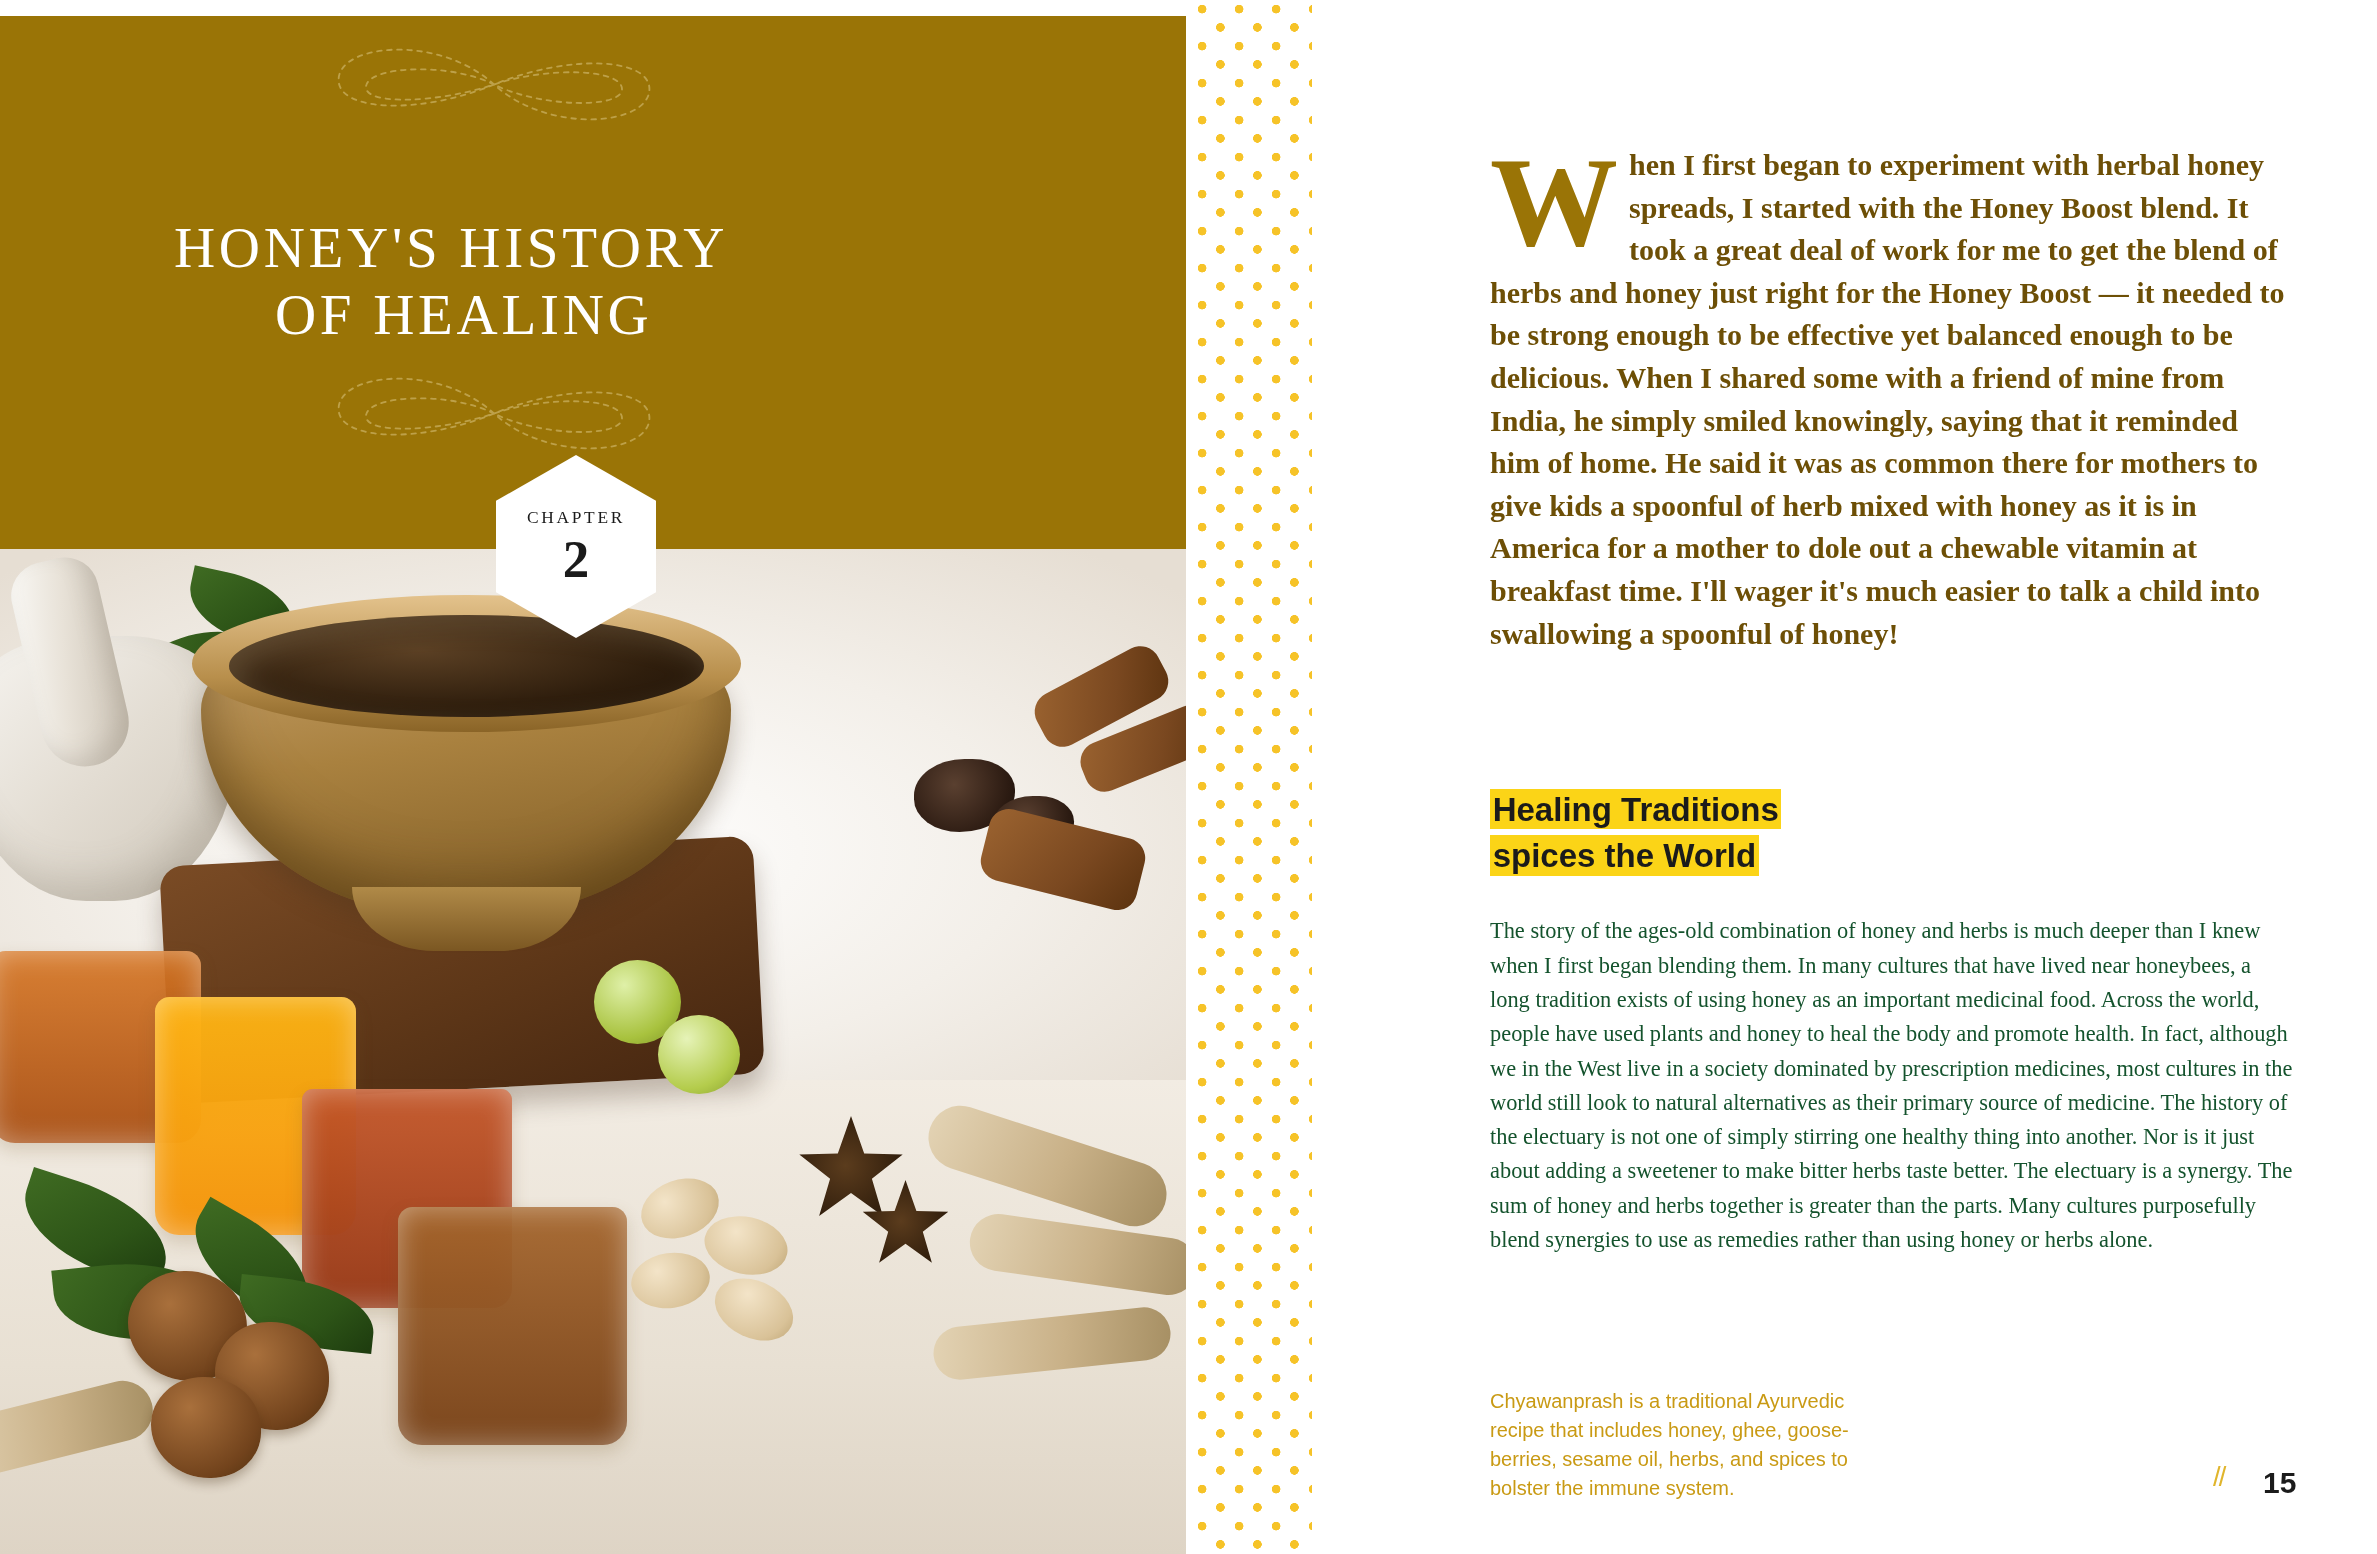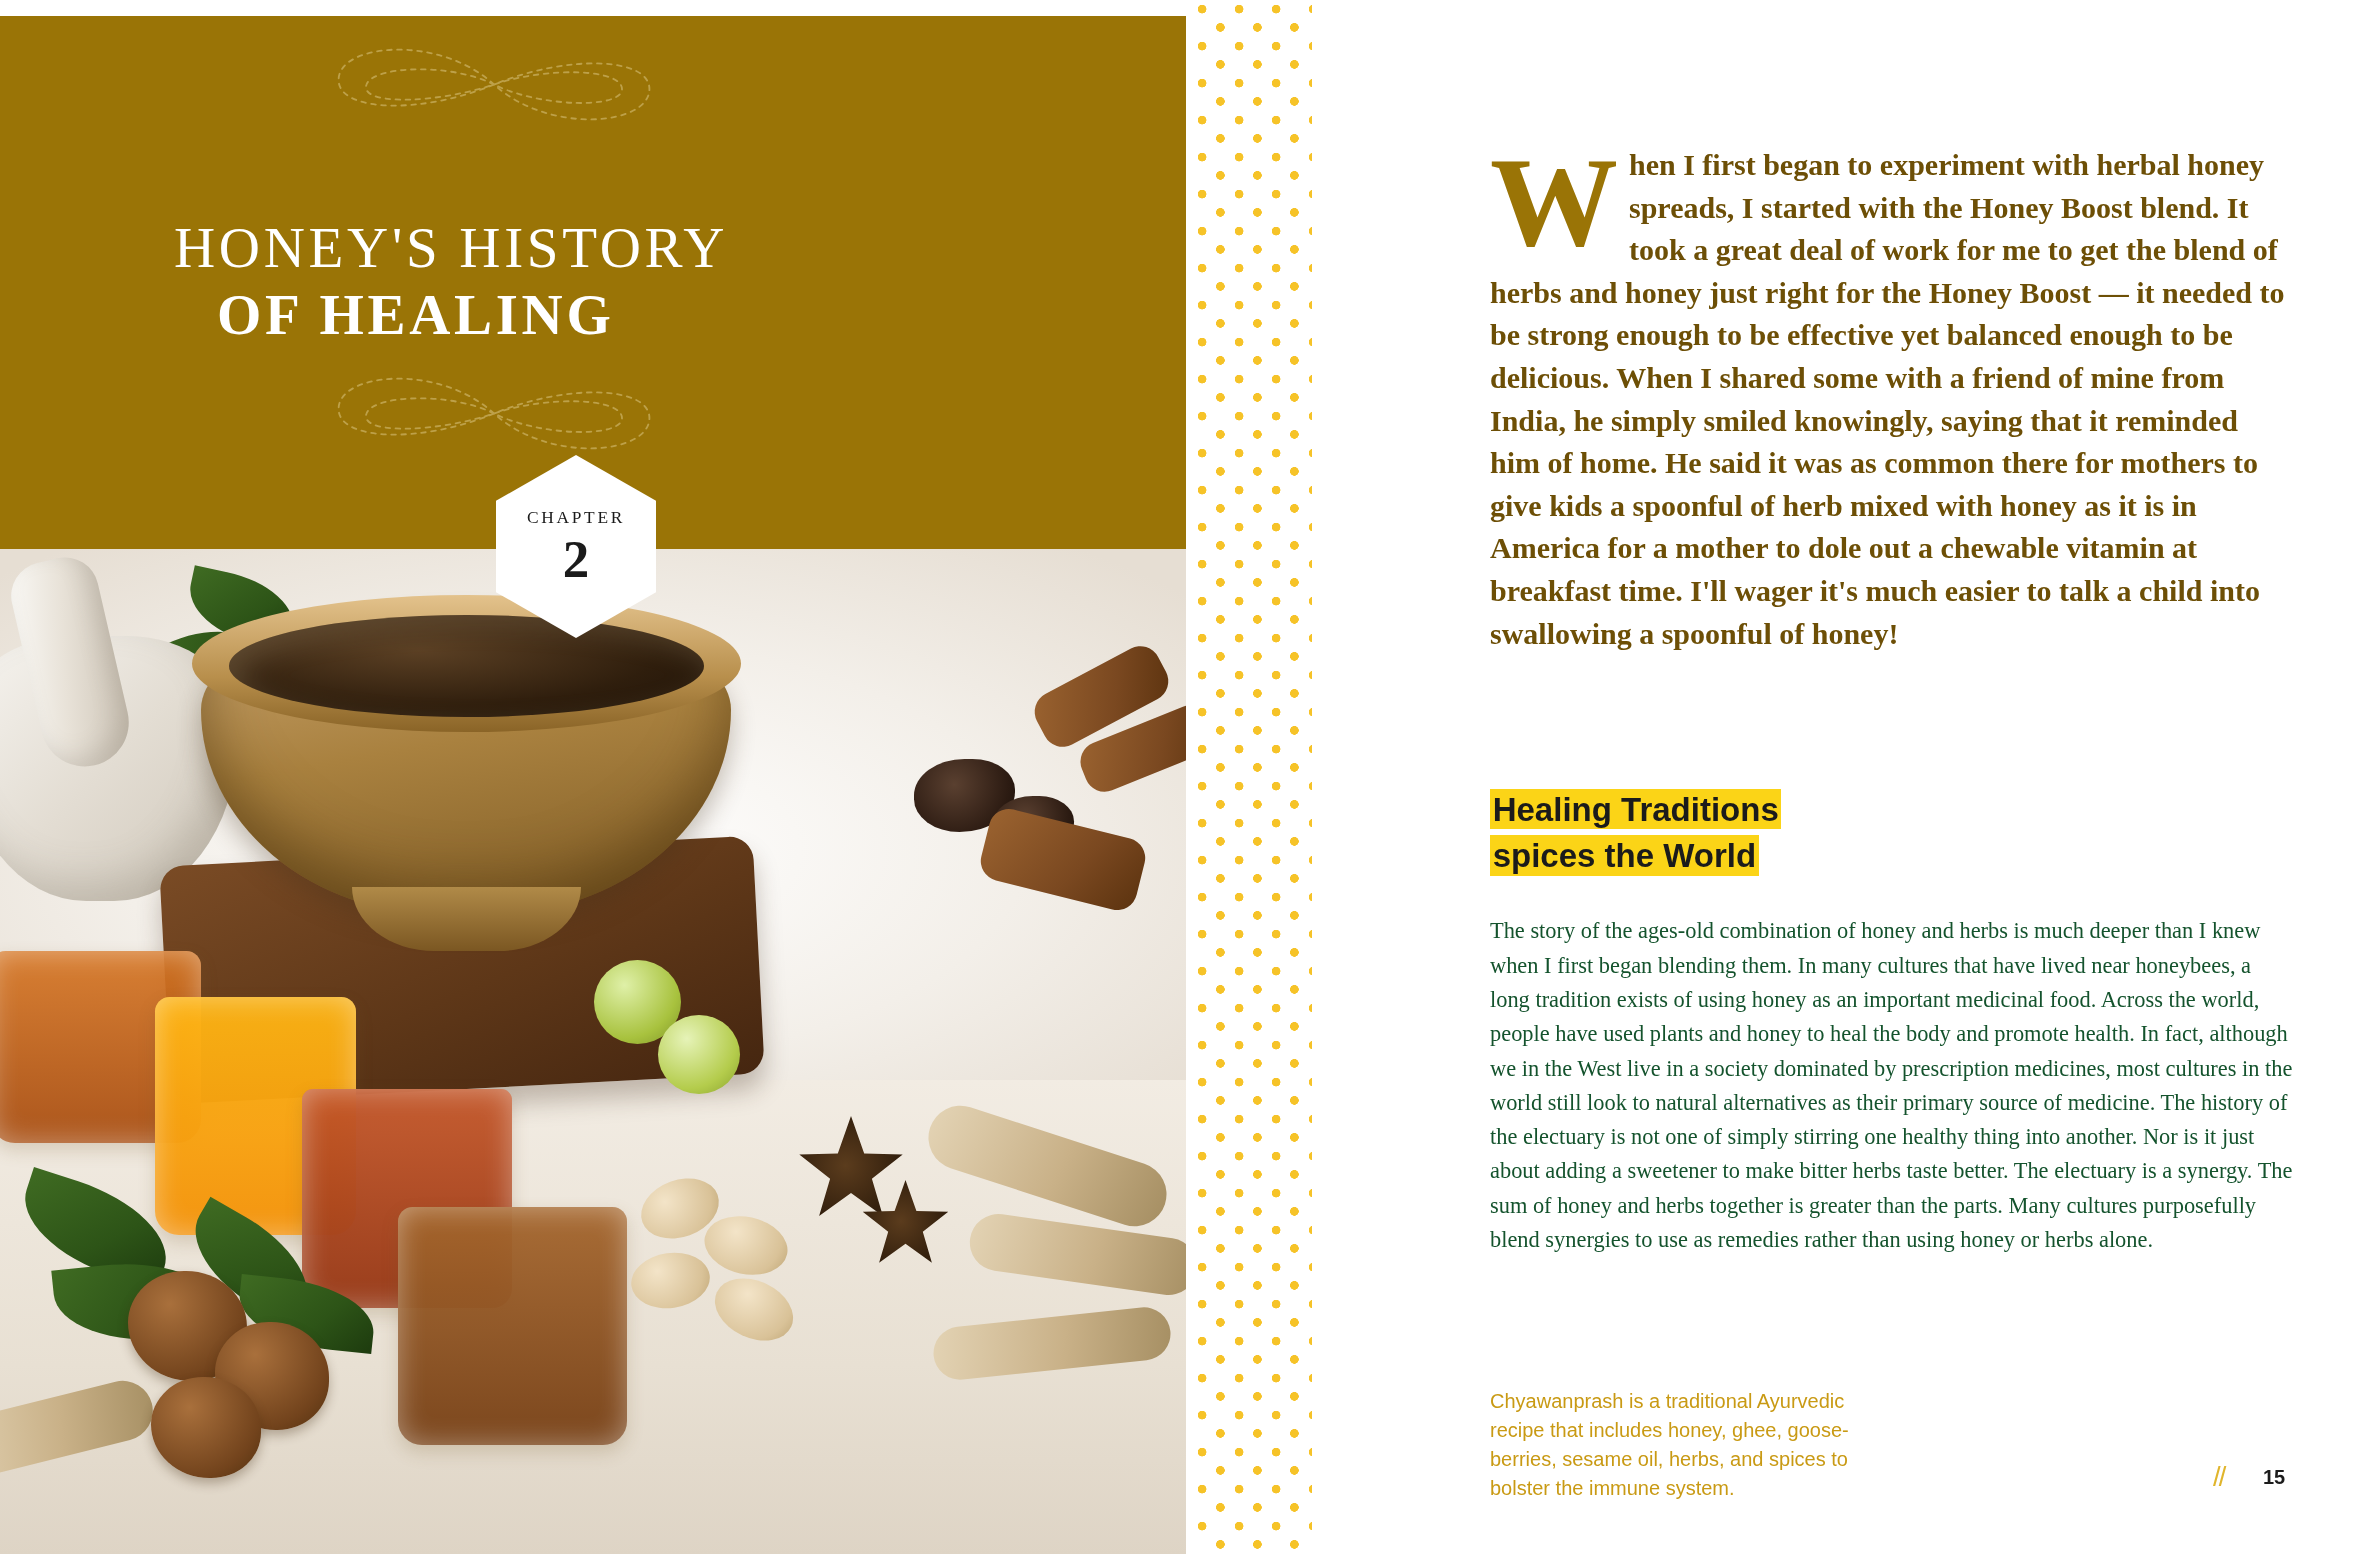--- a/index.html
+++ b/index.html
@@ -57,21 +57,21 @@
     top: 160px;
     width: 914px;
     color: #ffffff;
     font-family: "Liberation Serif", serif;
     font-size: 57px;
     letter-spacing: 3.7px;
     line-height: 1.18;
     font-weight: normal;
     text-transform: uppercase;
   }
-  .chapter-title .line2 { display: block; margin-left: 43px; font-weight: bold; }
+  .chapter-title .line2 { display: block; margin-left: 101px; }
 
   .hexagon-badge {
     position: absolute;
     left: 496px;
     top: 455px;
     width: 160px;
     height: 183px;
     background: #ffffff;
     clip-path: polygon(50% 0%, 100% 25%, 100% 75%, 50% 100%, 0% 75%, 0% 25%);
     z-index: 5;
@@ -392,21 +392,21 @@
     font-size: 20px;
     line-height: 1.45;
     color: #c99a14;
   }
 
   .folio {
     position: absolute;
     left: 951px;
     top: 1466px;
     font-family: "Liberation Sans", sans-serif;
-    font-size: 20px;
+    font-size: 30px;
     font-weight: bold;
     color: #1b1b1b;
   }
   .folio-slashes {
     position: absolute;
     left: 901px;
     top: 1461px;
     font-family: "Liberation Sans", sans-serif;
     font-size: 27.4px;
     color: #e0b52c;

